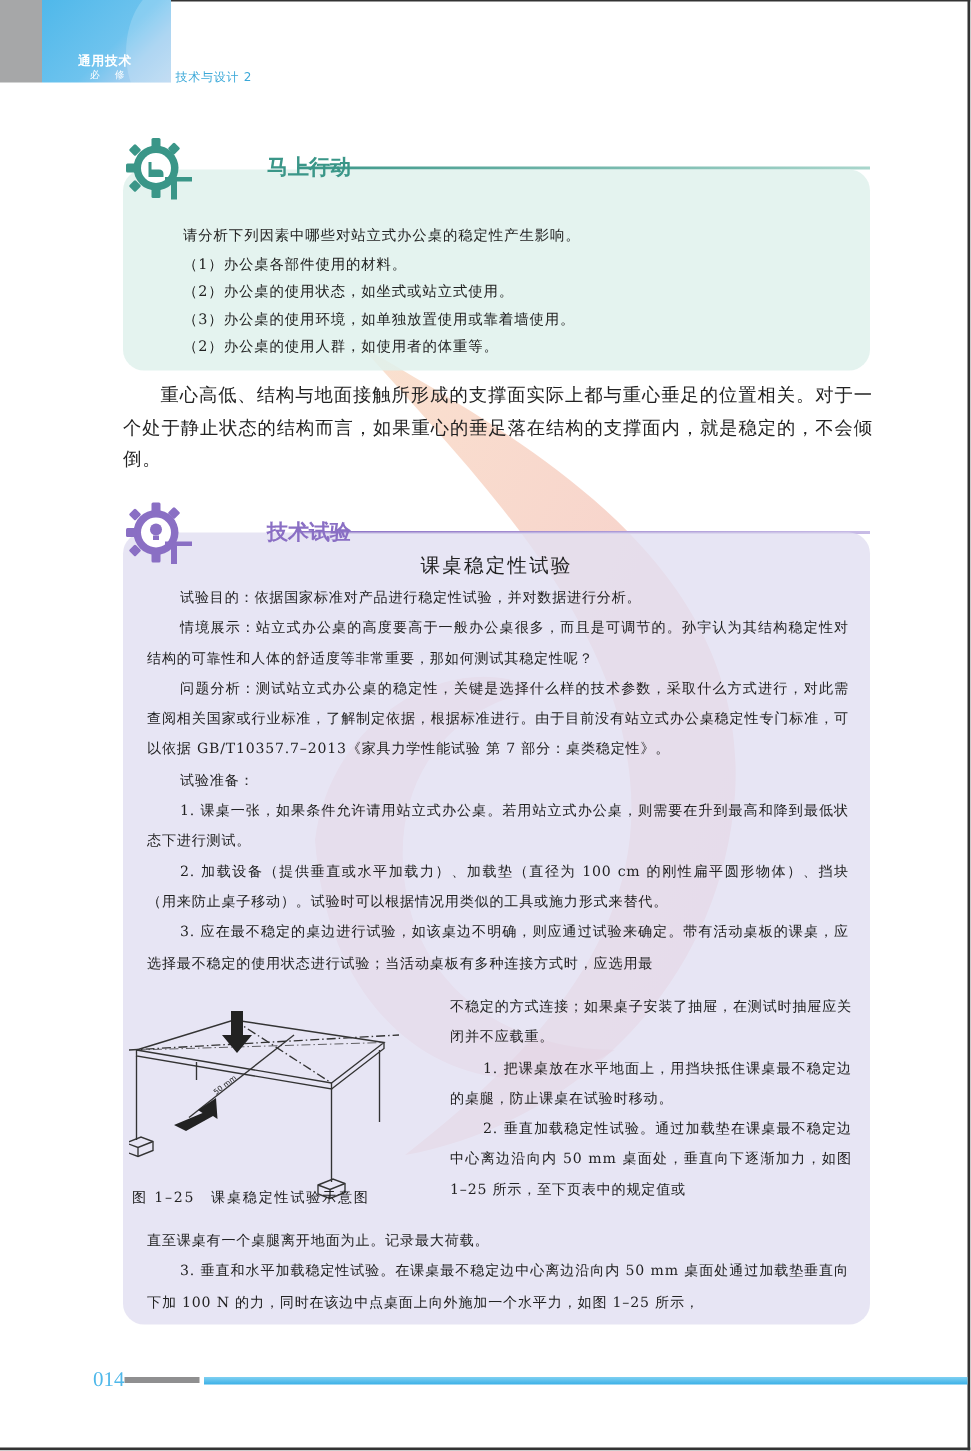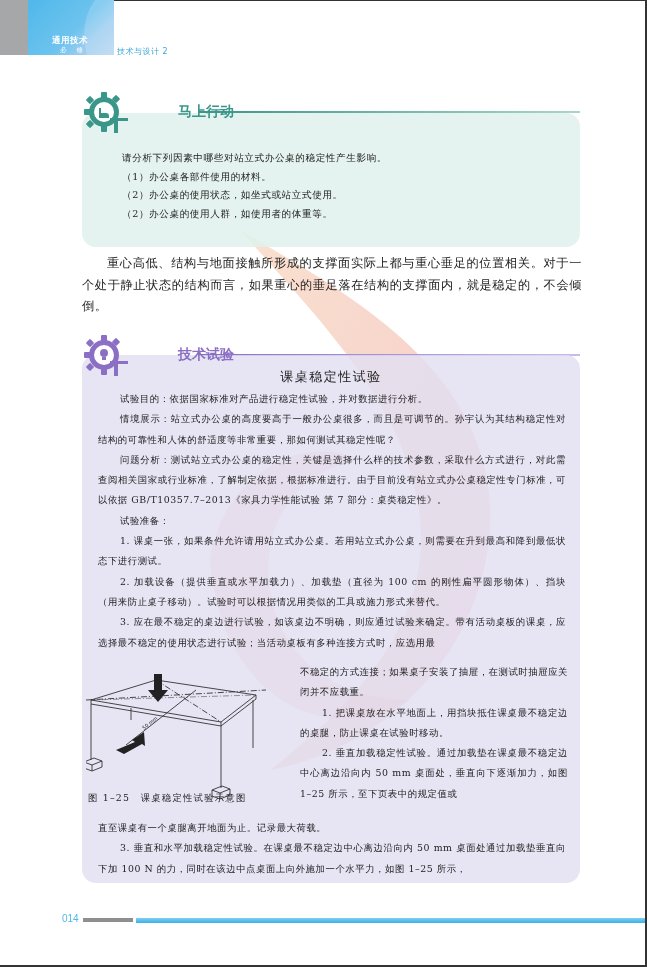--- a/index.html
+++ b/index.html
@@ -49,21 +49,21 @@
     .exp-block1 { top: 389px; width: 468px; }
     .exp-right { position: absolute; left: 300px; top: 662px; width: 268px; z-index: 2; font-size: 9.4px; line-height: 20.3px; letter-spacing: 0.55px; color: #222; text-align: justify; }
     .exp-right p.ind { text-indent: 22px; }
     .exp-bottom { top: 818px; width: 468px; }
 
     
     .figure { position: absolute; left: 86px; top: 660px; width: 210px; height: 150px; z-index: 2; }
     .fig-caption { position: absolute; left: 88px; top: 792px; font-size: 9.4px; letter-spacing: 1.2px; color: #222; z-index: 2; }
 
     
-    .page-num { position: absolute; left: 62px; top: 913px; font-family: Liberation Sans, sans-serif; font-size: 10px; color: #4fb8ea; }
+    .page-num { position: absolute; left: 62px; top: 913px; font-family: Liberation Serif, serif; font-size: 14px; color: #4fb8ea; }
     .foot-gray { position: absolute; left: 83px; top: 918px; width: 50px; height: 4px; background: #8f8f90; }
     .foot-blue { position: absolute; left: 136px; top: 918px; width: 509px; height: 5px; background: linear-gradient(180deg, #7fd0f2, #3bb0e6); }
   </style>
 </head>
 <body>
 
 <div class="page-frame"></div>
 
 <div class="hdr-gray"></div>
 <div class="hdr-blue"></div>
@@ -102,20 +102,21 @@
       <path d="M26 28 L44 28 L44 31 L34 31 L34 43 L30 43 L30 31 L26 31 Z" fill="#3a9688"></path>
       <path d="M15 18 L17 18 L17 23 L22 23 C24 23 25 24 25 26 L25 28 L15 28 Z" fill="#3a9688"></path>
     </svg>
   </div>
   <span class="badge-title">马上行动</span>
 </div>
 <div class="txt act-intro">请分析下列因素中哪些对站立式办公桌的稳定性产生影响。</div>
 <ul class="txt act-list">
   <li>（1）办公桌各部件使用的材料。</li>
   <li>（2）办公桌的使用状态，如坐式或站立式使用。</li>
+  <li>（3）办公桌的使用环境，如单独放置使用或靠着墙使用。</li>
   <li>（2）办公桌的使用人群，如使用者的体重等。</li>
 </ul>
 
 <p class="body-para">重心高低、结构与地面接触所形成的支撑面实际上都与重心垂足的位置相关。对于一个处于静止状态的结构而言，如果重心的垂足落在结构的支撑面内，就是稳定的，不会倾倒。</p>
 
 <div class="box box-purple"></div>
 <div class="badge-line purple-line"></div>
 <div class="badge purple-badge">
   <div class="badge-gear">
     <svg width="44" height="44" viewBox="0 0 44 44">

